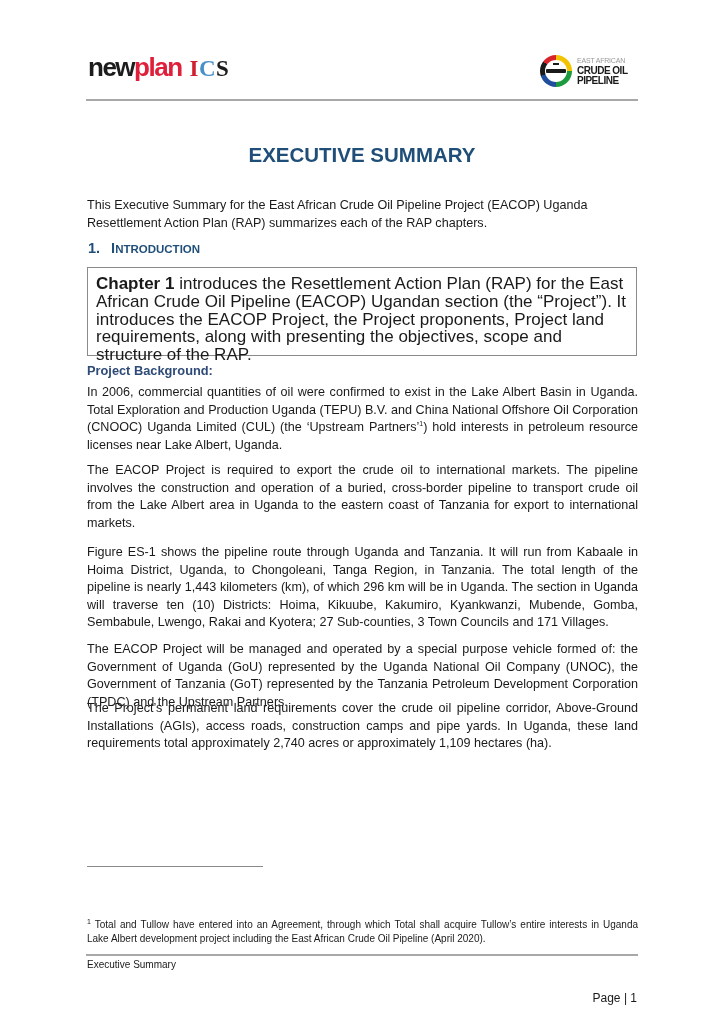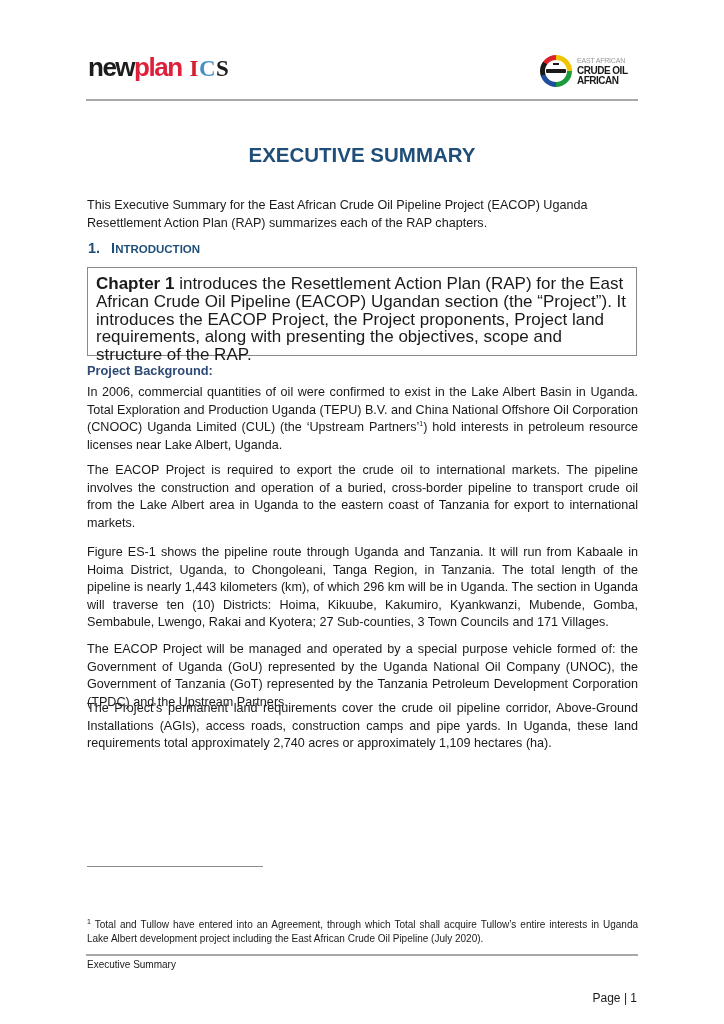--- a/index.html
+++ b/index.html
@@ -56,21 +56,21 @@
 </div>
 
 <div class="abs logo-eacop">
   <div class="eacop-circle">
     <div class="pipe"></div>
     <div class="valve"></div>
   </div>
   <div class="eacop-text">
     <span class="t1">EAST AFRICAN</span>
     <span class="t2">CRUDE OIL</span>
-    <span class="t2">AFRICAN</span>
+    <span class="t2">PIPELINE</span>
   </div>
 </div>
 
 <div class="abs header-rule"></div>
 
 <div class="abs title">EXECUTIVE SUMMARY</div>
 
 <div class="abs para intro">This Executive Summary for the East African Crude Oil Pipeline Project (EACOP) Uganda Resettlement Action Plan (RAP) summarizes each of the RAP chapters.</div>
 
 <div class="abs h1">
@@ -91,19 +91,19 @@
 
 <div class="abs para p3">Figure ES-1 shows the pipeline route through Uganda and Tanzania.  It will run from Kabaale in Hoima District, Uganda, to Chongoleani, Tanga Region, in Tanzania. The total length of the pipeline is nearly 1,443 kilometers (km), of which 296 km will be in Uganda.  The section in Uganda will traverse ten (10) Districts: Hoima, Kikuube, Kakumiro, Kyankwanzi, Mubende, Gomba, Sembabule, Lwengo, Rakai and Kyotera; 27 Sub-counties, 3 Town Councils and 171 Villages.</div>
 
 <div class="abs para p4">The EACOP Project will be managed and operated by a special purpose vehicle formed of: the Government of Uganda (GoU) represented by the Uganda National Oil Company (UNOC), the Government of Tanzania (GoT) represented by the Tanzania Petroleum Development Corporation (TPDC) and the Upstream Partners.</div>
 
 <div class="abs para p5">The Project’s permanent land requirements cover the crude oil pipeline corridor, Above-Ground Installations (AGIs), access roads, construction camps and pipe yards.  In Uganda, these land requirements total approximately 2,740 acres or approximately 1,109 hectares (ha).</div>
 
 <div class="abs fn-rule"></div>
 
 <div class="abs footnote">
-  <sup>1</sup><span> Total and Tullow have entered into an Agreement, through which Total shall acquire Tullow’s entire interests in Uganda Lake Albert development project including the East African Crude Oil Pipeline (July 2020).</span>
+  <sup>1</sup><span> Total and Tullow have entered into an Agreement, through which Total shall acquire Tullow’s entire interests in Uganda Lake Albert development project including the East African Crude Oil Pipeline (April 2020).</span>
 </div>
 
 <div class="abs footer-rule"></div>
 <div class="abs footer-left">Executive Summary</div>
 <div class="abs footer-right">Page | 1</div>
 <div class="abs rights">TOTAL - All rights reserved</div>
 
 </body></html>

